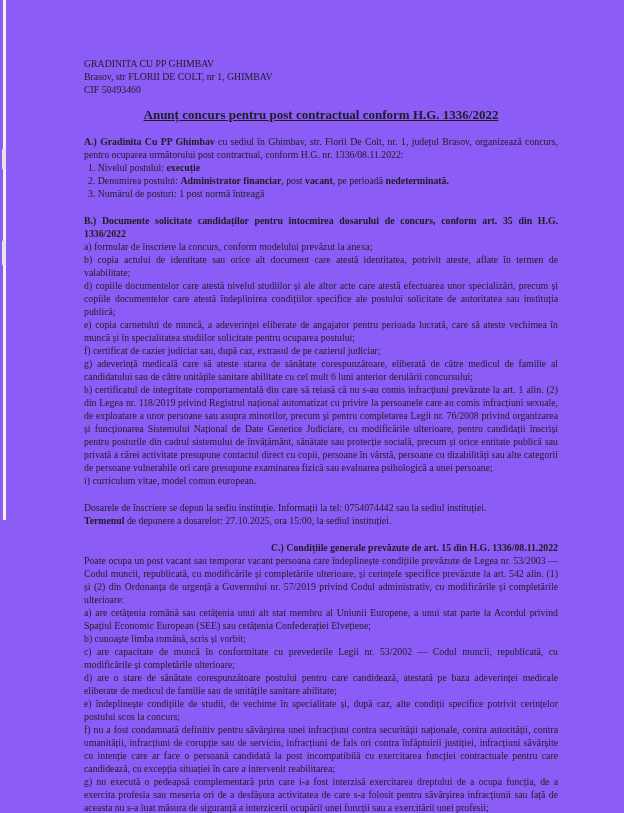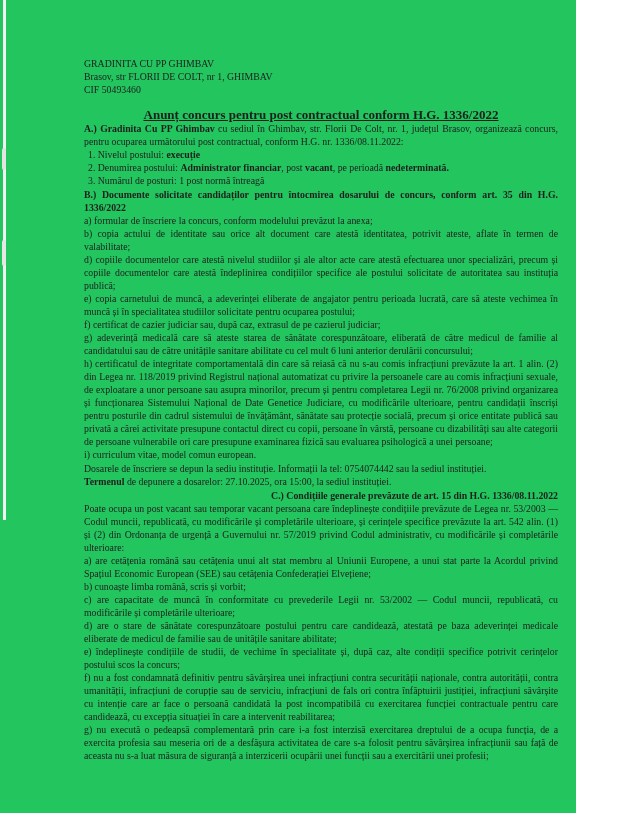--- a/index.html
+++ b/index.html
@@ -2,23 +2,23 @@
 <html><head>
 <meta charset="utf-8">
 <style>
   html, body {
     margin: 0;
     padding: 0;
     background: #ffffff;
   }
   .page {
     position: relative;
-    width: 576px;
+    width: 624px;
     height: 813px;
-    background: #22c55e;
+    background: #8b5cf6;
     overflow: hidden;
     font-family: "Liberation Serif", "DejaVu Serif", serif;
     color: #1e1e1e;
   }
   .scan-edge {
     position: absolute;
     left: 3px;
     top: 0;
     width: 3px;
     height: 520px;
@@ -54,21 +54,21 @@
     margin: 0;
   }
   .doc-title {
     margin: 12px 0 0 0;
     text-align: center;
     font-weight: bold;
     text-decoration: underline;
     font-size: 13px;
   }
   .section {
-    margin-top: 1px;
+    margin-top: 14px;
   }
   .section p {
     margin: 0;
     text-align: justify;
   }
   .section p.no-justify {
     text-align: right;
   }
   .bold {
     font-weight: bold;

